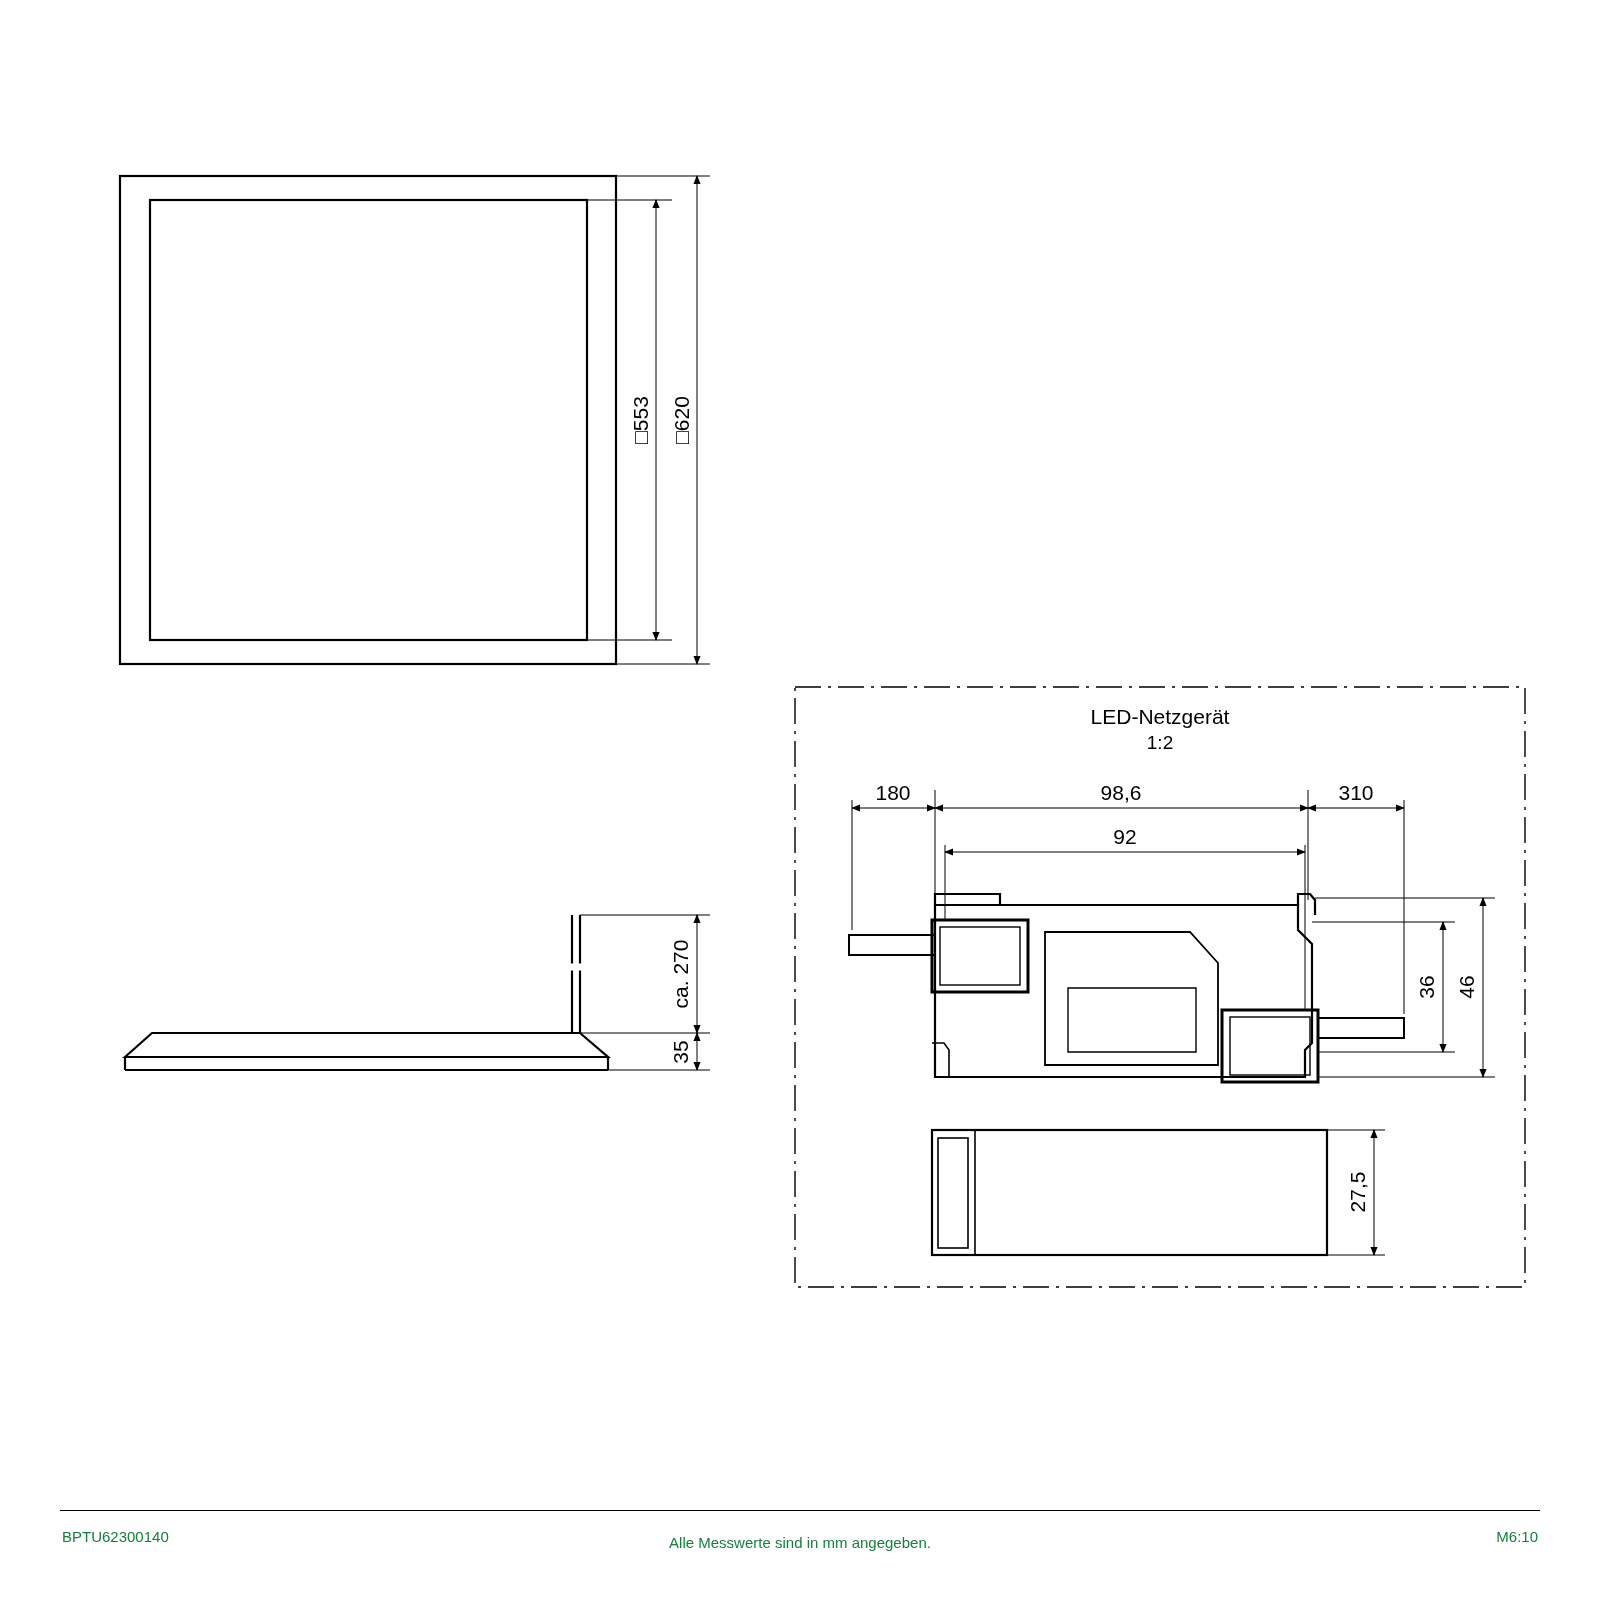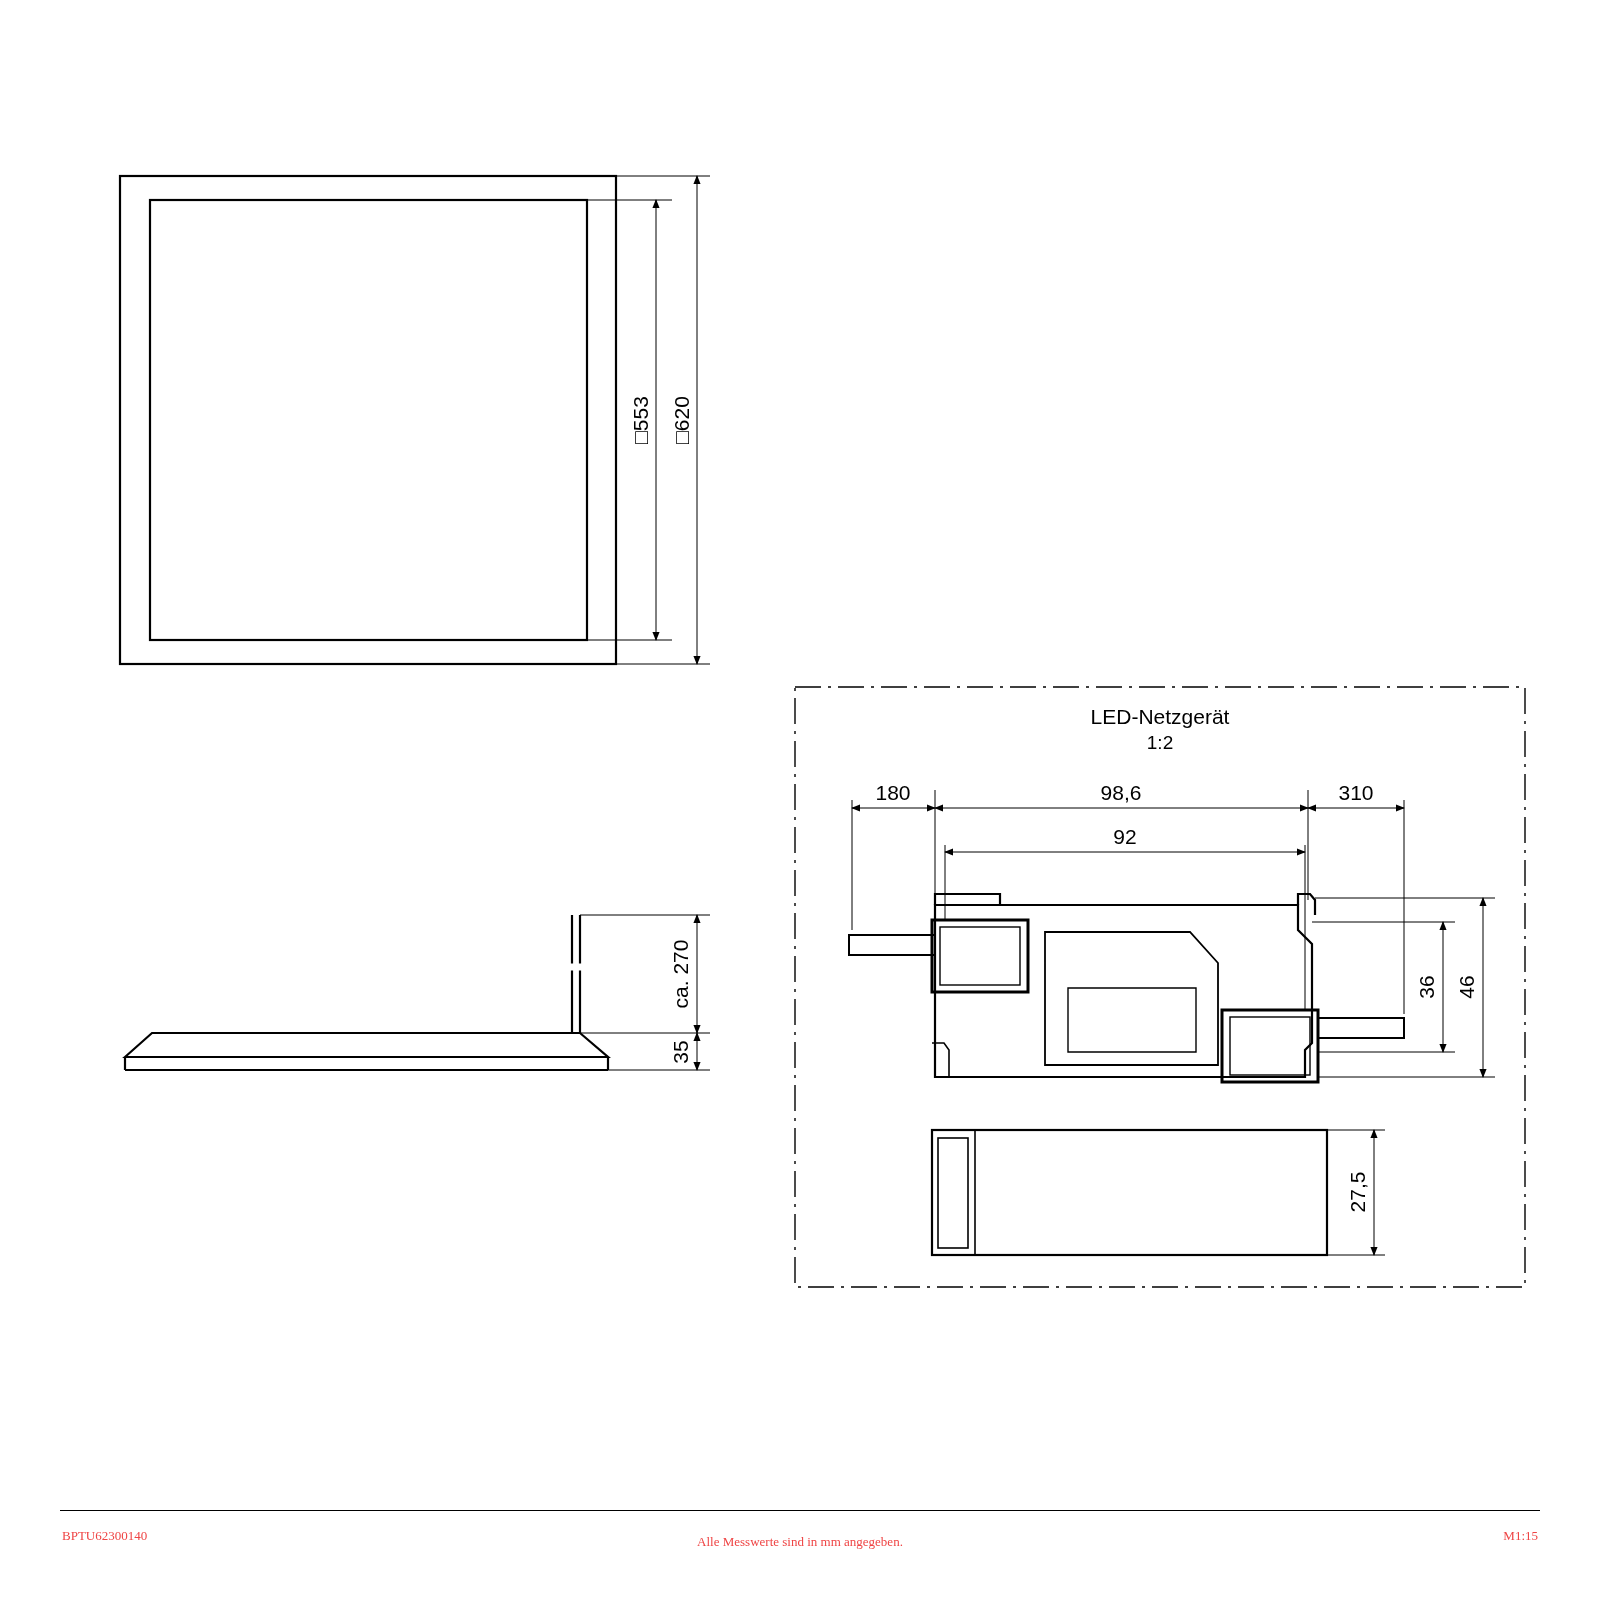--- a/index.html
+++ b/index.html
@@ -32,24 +32,23 @@
   .footer-line {
     position: absolute;
     left: 60px;
     top: 0;
     width: 1480px;
     height: 1px;
     background: #000;
   }
   .footer-text {
     position: absolute;
-    font-size: 13px;
-    color: #ef4444;
+    font-size: 15px;
+    color: #15803d;
     white-space: nowrap;
-    font-family: Liberation Serif, serif;
   }
   .footer-left { left: 62px; top: 18px; }
   .footer-center { left: 50%; transform: translateX(-50%); top: 24px; }
   .footer-right { right: 62px; top: 18px; }
 
   svg text {
     font-family: "Liberation Sans", sans-serif;
     fill: #000;
   }
 </style>
@@ -214,14 +213,14 @@
     <line x1="1374" y1="1130" x2="1374" y2="1255" stroke="#000" stroke-width="1" marker-start="url(#arrStart)" marker-end="url(#arrEnd)"></line>
     <text x="1365" y="1192" font-size="21" text-anchor="middle" transform="rotate(-90 1365 1192)">27,5</text>
   </g>
 </svg>
 </div>
 
 <div class="footer">
   <div class="footer-line"></div>
   <div class="footer-text footer-left">BPTU62300140</div>
   <div class="footer-text footer-center">Alle Messwerte sind in mm angegeben.</div>
-  <div class="footer-text footer-right">M1:15</div>
+  <div class="footer-text footer-right">M6:10</div>
 </div>
 
 </body></html>

